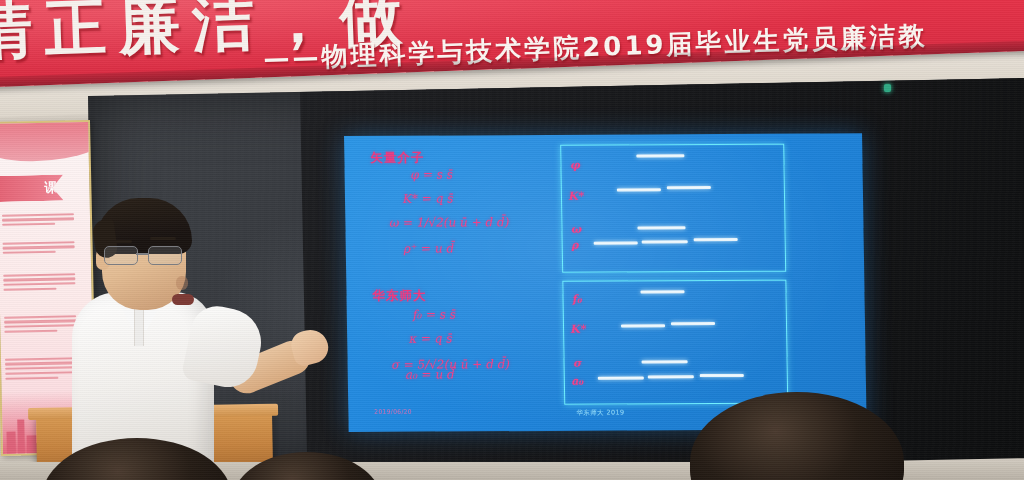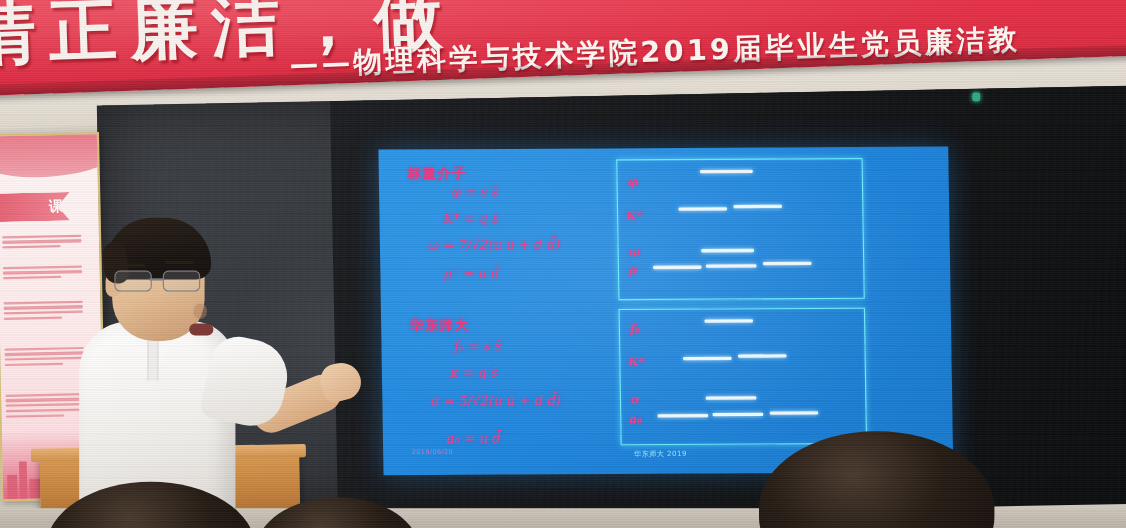--- a/index.html
+++ b/index.html
@@ -227,24 +227,24 @@
       <div class="bld" style="left:59px;width:7px;height:24px"></div>
       <div class="bld" style="left:68px;width:12px;height:32px"></div>
       <div class="bld" style="left:82px;width:8px;height:20px"></div>
     </div>
   </div>
 
   <div class="slide-wrap">
     <div class="slide"></div>
     <div class="slide-vig"></div>
 
-    <div class="sec-title" style="left:26px;top:14px">标量介子</div>
+    <div class="sec-title" style="left:26px;top:14px">矢量介子</div>
     <div class="eq" style="left:66px;top:32px">φ = s s̄</div>
     <div class="eq" style="left:58px;top:56px">K* = q s̄</div>
-    <div class="eq" style="left:44px;top:80px">ω = 7/√2(u ū + d d̄)</div>
+    <div class="eq" style="left:44px;top:80px">ω = 1/√2(u ū + d d̄)</div>
     <div class="eq" style="left:58px;top:106px">ρ⁺ = u d̄</div>
 
     <div class="lvlbox" style="left:216px;top:10px;width:222px;height:126px"></div>
     <div class="lvl-lab" style="left:226px;top:24px">φ</div>
     <div class="bar" style="left:292px;top:20px;width:48px"></div>
 
     <div class="lvl-lab" style="left:224px;top:55px">K*</div>
     <div class="bar" style="left:272px;top:54px;width:44px"></div>
     <div class="bar" style="left:322px;top:52px;width:44px"></div>
 
@@ -253,21 +253,21 @@
 
     <div class="lvl-lab" style="left:226px;top:104px">ρ</div>
     <div class="bar" style="left:248px;top:107px;width:44px"></div>
     <div class="bar" style="left:296px;top:106px;width:46px"></div>
     <div class="bar" style="left:348px;top:104px;width:44px"></div>
 
     <div class="sec-title" style="left:26px;top:152px">华东师大</div>
     <div class="eq" style="left:66px;top:172px">f₀ = s s̄</div>
     <div class="eq" style="left:62px;top:196px">κ = q s̄</div>
     <div class="eq" style="left:44px;top:222px">σ = 5/√2(u ū + d d̄)</div>
-    <div class="eq" style="left:58px;top:256px">a₀ = u d̄</div>
+    <div class="eq" style="left:58px;top:232px">a₀ = u d̄</div>
 
     <div class="lvlbox" style="left:216px;top:146px;width:222px;height:122px"></div>
     <div class="lvl-lab" style="left:226px;top:158px">f₀</div>
     <div class="bar" style="left:294px;top:156px;width:44px"></div>
 
     <div class="lvl-lab" style="left:224px;top:188px">K*</div>
     <div class="bar" style="left:274px;top:190px;width:44px"></div>
     <div class="bar" style="left:324px;top:188px;width:44px"></div>
 
     <div class="lvl-lab" style="left:226px;top:222px">σ</div>

